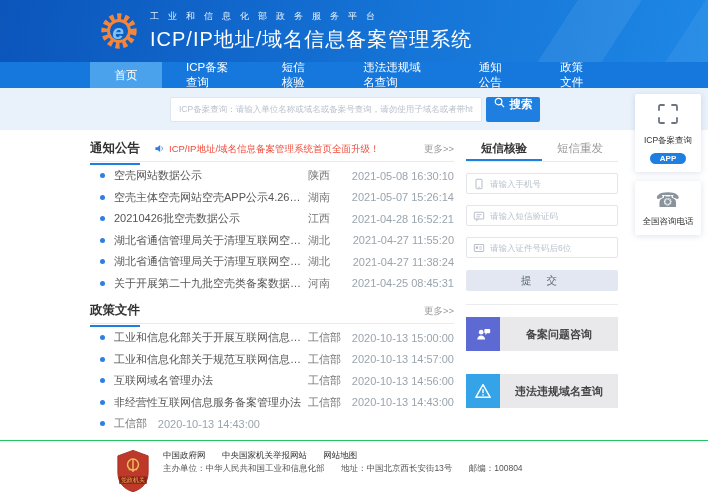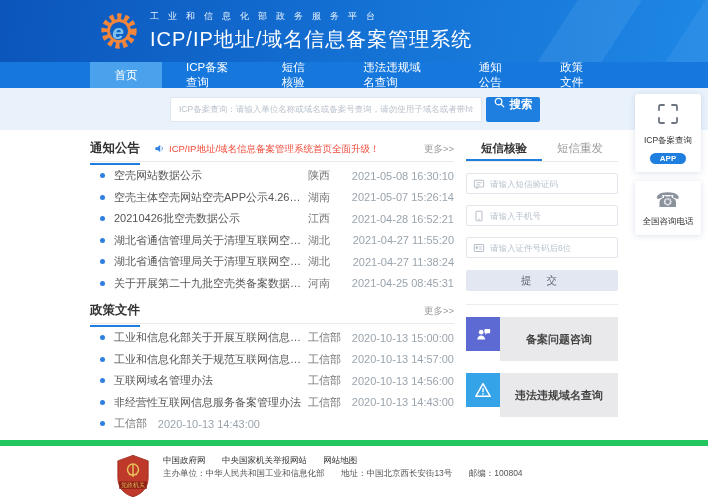--- a/index.html
+++ b/index.html
@@ -48,35 +48,35 @@
   
   .tabs { display:flex; border-bottom:1px solid #e9e9e9; height:24px; }
   .tab { flex:1; text-align:center; font-size:11.5px; color:#999; cursor:pointer; padding-top:3px; }
   .tab.active { color:#333; font-weight:bold; border-bottom:2px solid #1e7fe0; }
   .sms-field { display:flex; align-items:center; height:21px; border:1px solid #e2e6ec; border-radius:2px; margin-top:11px; padding:0 6px; gap:5px; background:#fff; }
   .sms-field svg { flex:0 0 auto; }
   .sms-field input { border:none; outline:none; width:100%; font-size:8.5px; color:#555; }
   .sms-field input::placeholder { color:#b9c2cc; }
   .submit-btn { width:100%; height:21px; margin-top:12px; background:#e2e7f1; border:none; border-radius:2px; color:#5a6472; font-size:10.5px; letter-spacing:6px; cursor:pointer; }
   .divider { height:1px; background:#ececec; margin:13px 0 12px; }
-  .action-btn { display:flex; height:44px; margin-bottom:12px; cursor:pointer; }
+  .action-btn { display:flex; height:34px; margin-bottom:23px; cursor:pointer; }
   .action-icon { width:34px; height:34px; display:flex; align-items:center; justify-content:center; flex:0 0 auto; }
   .action-btn.consult .action-icon { background:#5d6ad4; }
   .action-btn.warning .action-icon { background:#35a3e8; }
   .action-label { flex:1; background:#e9e9ec; display:flex; align-items:center; justify-content:center; font-size:11px; font-weight:bold; color:#444; }
 
   
   .side { position:absolute; right:7px; top:94px; width:66px; }
   .side-box { background:#fff; box-shadow:0 1px 6px rgba(30,60,110,.15); border-radius:2px; text-align:center; padding:8px 3px 7px; margin-bottom:9px; cursor:pointer; }
   .side-box .w-title { font-size:8.5px; color:#333; margin-top:5px; }
   .app-pill { display:inline-block; margin-top:4px; background:#1e7fe0; color:#fff; font-size:8px; font-weight:bold; border-radius:8px; padding:1px 10px; }
   .tel-glyph { font-size:20px; color:#8a929c; line-height:22px; }
 
   
-  .footer { position:absolute; left:0; bottom:0; width:708px; height:60px; border-top:6px solid #22c55e; background:#fff; display:flex; padding:8px 0 17px 114px; gap:11px; }
+  .footer { position:absolute; left:0; bottom:0; width:708px; height:60px; border-top:1px solid #22c55e; background:#fff; display:flex; padding:8px 0 17px 114px; gap:11px; }
   .f-lines { font-size:8.5px; color:#555; line-height:12.5px; }
   .f-links span { color:#333; margin-right:14px; cursor:pointer; }
   .f-seg { margin-right:14px; }
   .police-wrap { display:inline-flex; align-items:center; gap:3px; }
 </style>
 </head>
 <body>
 
 <div class="page">
 
@@ -206,32 +206,32 @@
     </div>
 
     <div class="col-right">
       <div class="tabs">
         <div class="tab active">短信核验</div>
         <div class="tab">短信重发</div>
       </div>
 
       <div class="sms-field">
         <svg width="12" height="12" viewBox="0 0 14 14">
+            <rect x="3.5" y="1.5" width="7" height="11" rx="1.2" fill="none" stroke="#b9c0c9" stroke-width="1.2"></rect>
+            <circle cx="7" cy="10.8" r=".8" fill="#b9c0c9"></circle>
+          </svg>
+        <input placeholder="请输入手机号" style="">
+      </div>
+      <div class="sms-field">
+        <svg width="12" height="12" viewBox="0 0 14 14">
             <rect x="1.5" y="2.5" width="11" height="8" rx="1.2" fill="none" stroke="#b9c0c9" stroke-width="1.2"></rect>
             <path d="M4 5.5h6M4 8h4" stroke="#b9c0c9" stroke-width="1.1"></path>
             <path d="M4 10.5v2l2.5-2" fill="none" stroke="#b9c0c9" stroke-width="1.1"></path>
           </svg>
         <input placeholder="请输入短信验证码" style="">
-      </div>
-      <div class="sms-field">
-        <svg width="12" height="12" viewBox="0 0 14 14">
-            <rect x="3.5" y="1.5" width="7" height="11" rx="1.2" fill="none" stroke="#b9c0c9" stroke-width="1.2"></rect>
-            <circle cx="7" cy="10.8" r=".8" fill="#b9c0c9"></circle>
-          </svg>
-        <input placeholder="请输入手机号" style="">
       </div>
       <div class="sms-field">
         <svg width="12" height="12" viewBox="0 0 14 14">
             <rect x="1.5" y="3" width="11" height="8" rx="1" fill="none" stroke="#b9c0c9" stroke-width="1.2"></rect>
             <rect x="3.2" y="5" width="2.6" height="3" fill="#b9c0c9"></rect>
             <path d="M7.2 5.8h3.4M7.2 8.2h3.4" stroke="#b9c0c9" stroke-width="1"></path>
           </svg>
         <input placeholder="请输入证件号码后6位" style="">
       </div>
 

